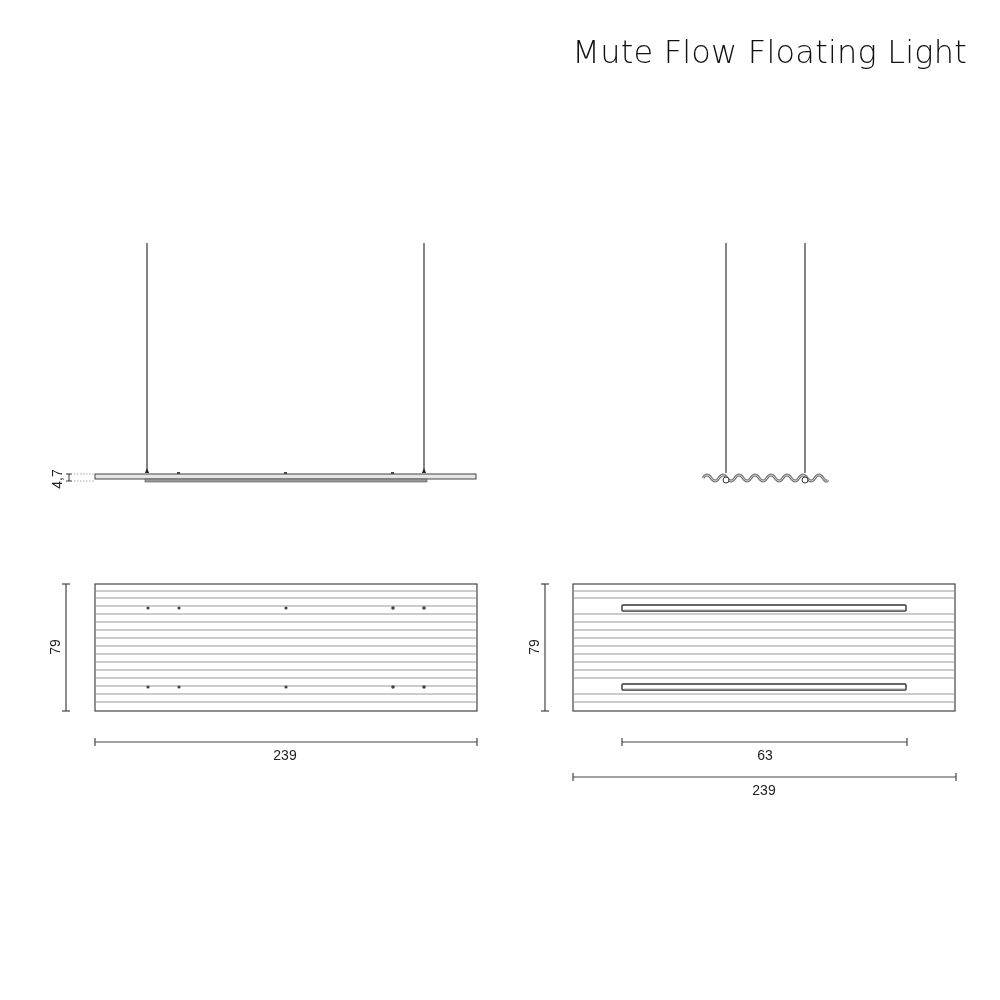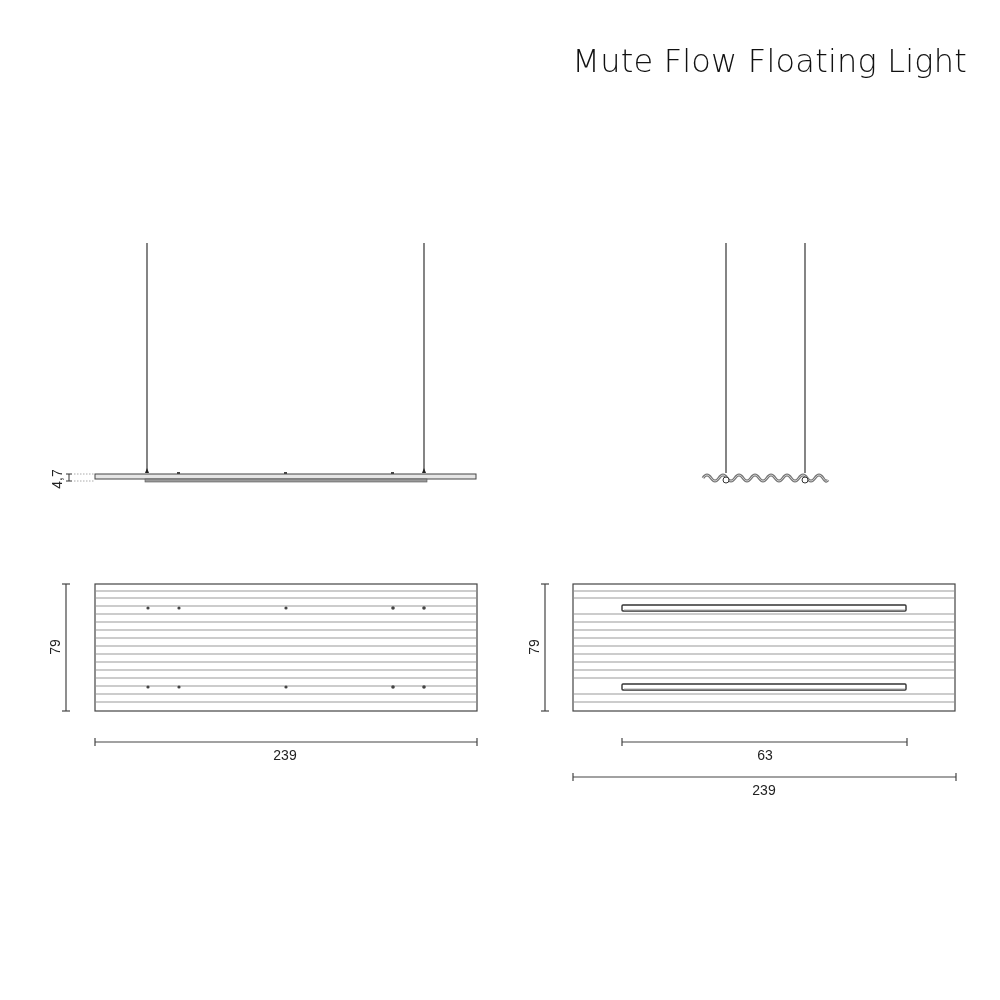--- a/index.html
+++ b/index.html
@@ -1,18 +1,18 @@
 <!DOCTYPE html>
 <html><head>
 <meta charset="utf-8">
 <style>
   html, body { margin: 0; padding: 0; background: #ffffff; }
   body { width: 1000px; height: 1000px; position: relative; overflow: hidden; font-family: "DejaVu Sans", sans-serif; }
   .title {
-    position: absolute; right: 33px; top: 42px;
+    position: absolute; right: 33px; top: 33px;
     font-family: "DejaVu Sans", sans-serif; font-weight: 200;
     font-size: 32px; color: #111; letter-spacing: 0.2px;
   }
   svg.drawing { position: absolute; left: 0; top: 0; }
   .dimtext { font-family: "Liberation Sans", sans-serif; font-size: 14px; fill: #222; }
 </style>
 </head>
 <body>
 
 <div class="title">Mute Flow Floating Light</div>

